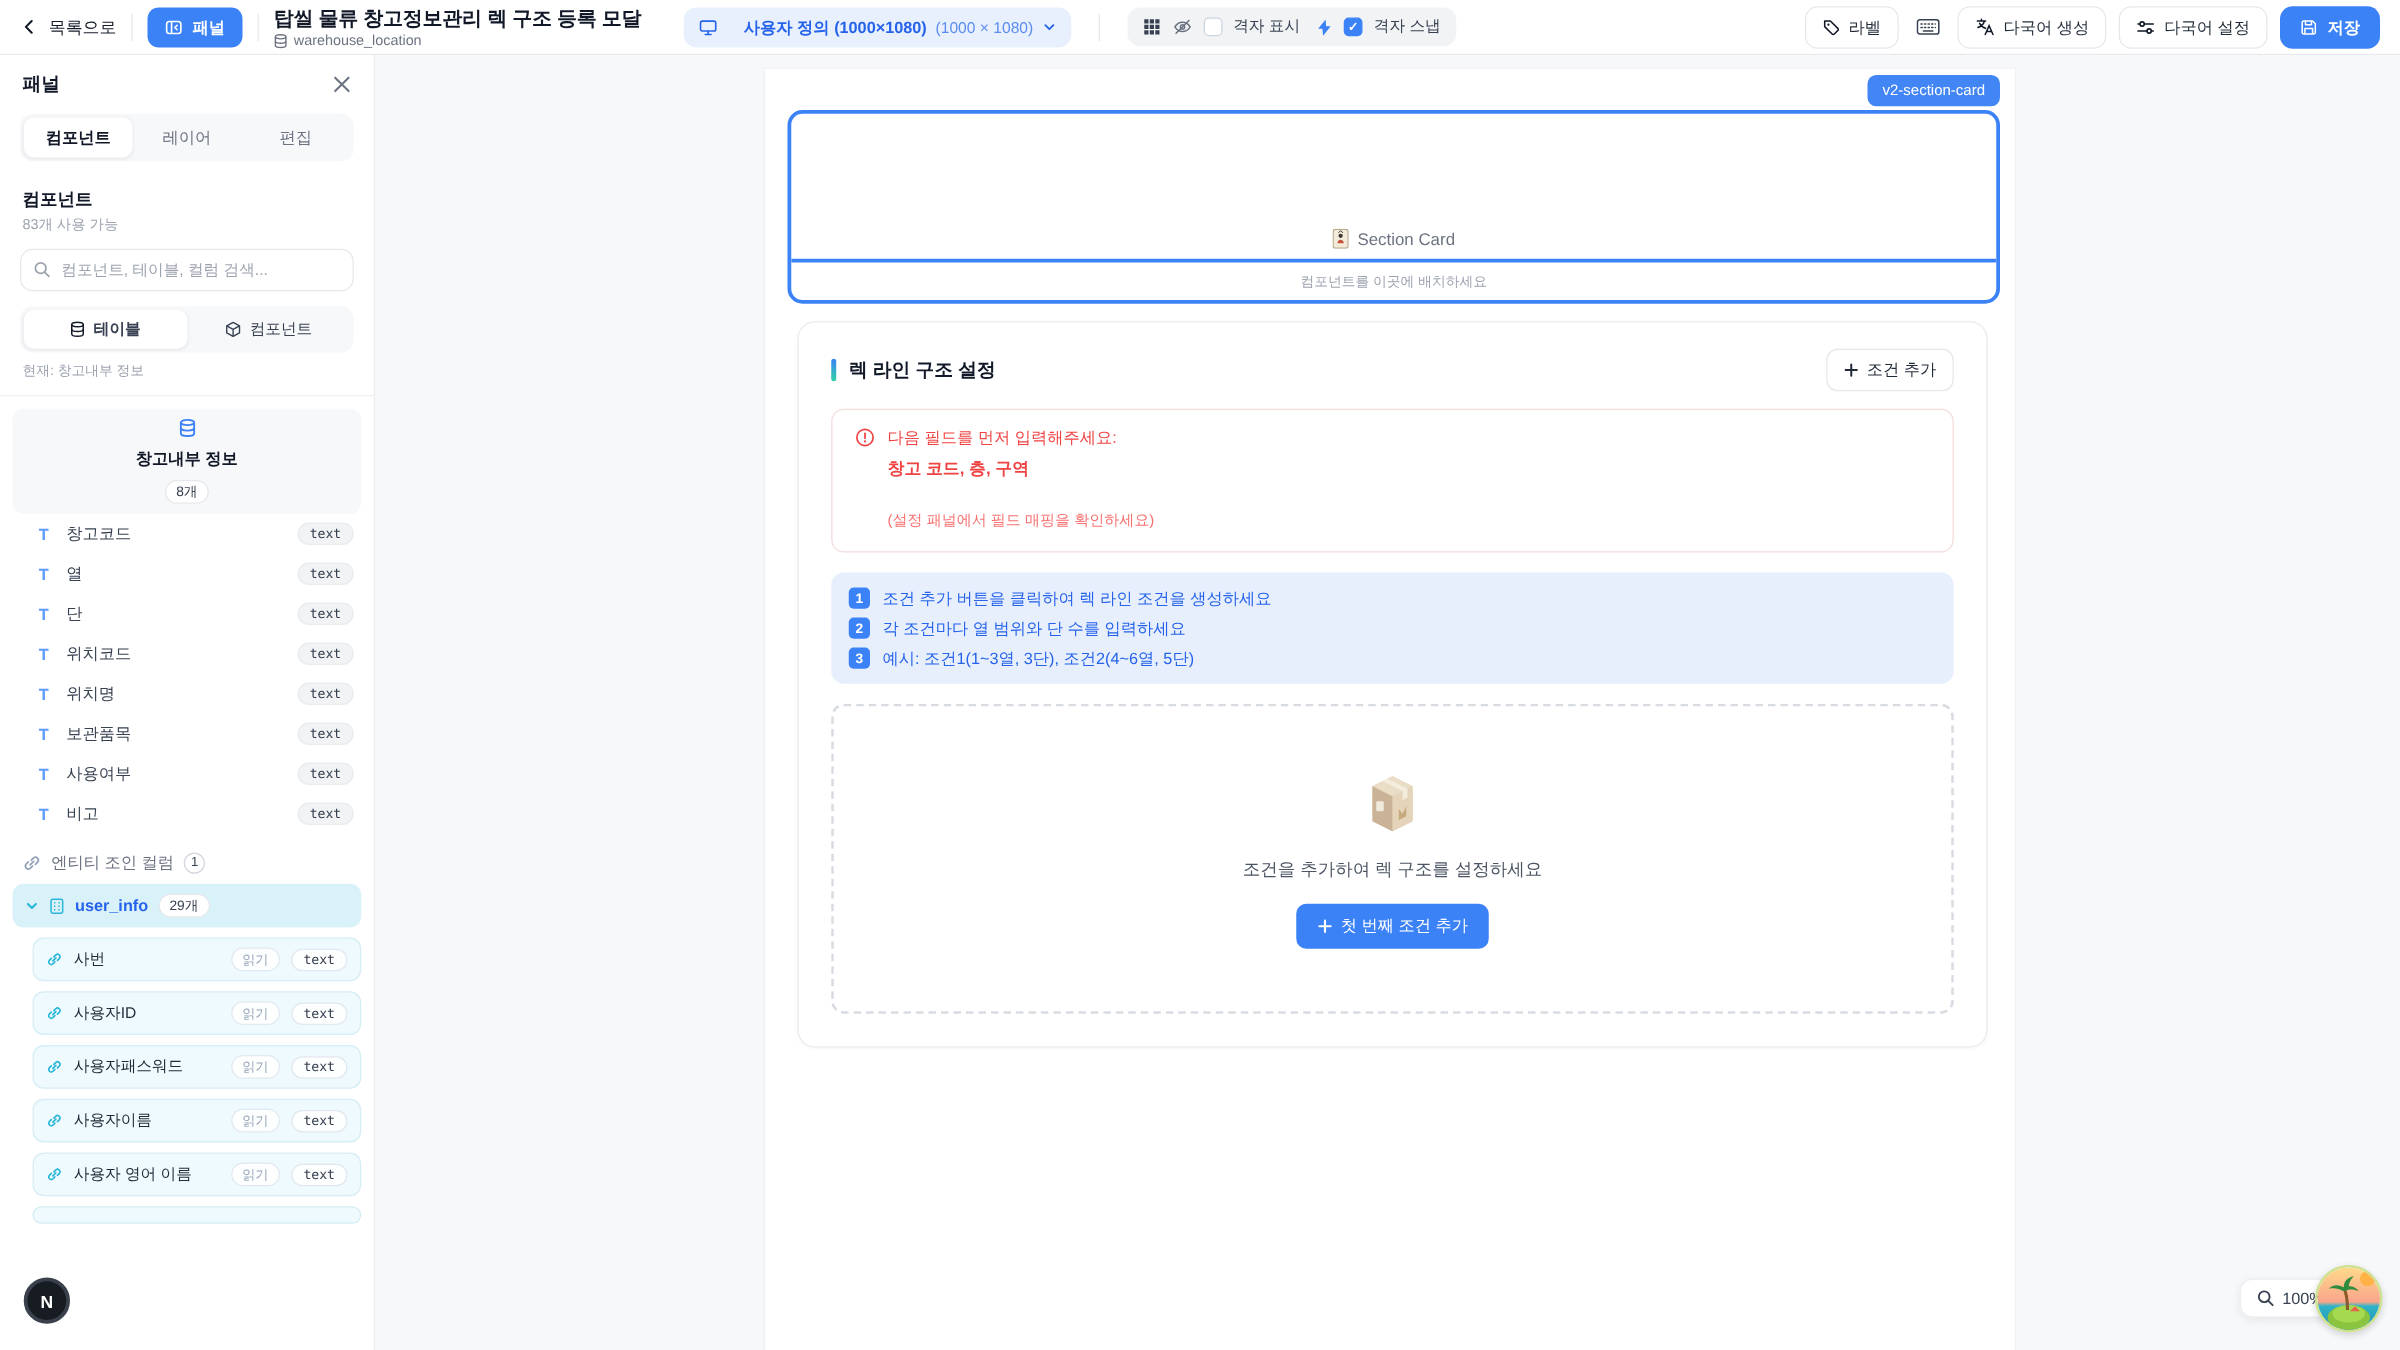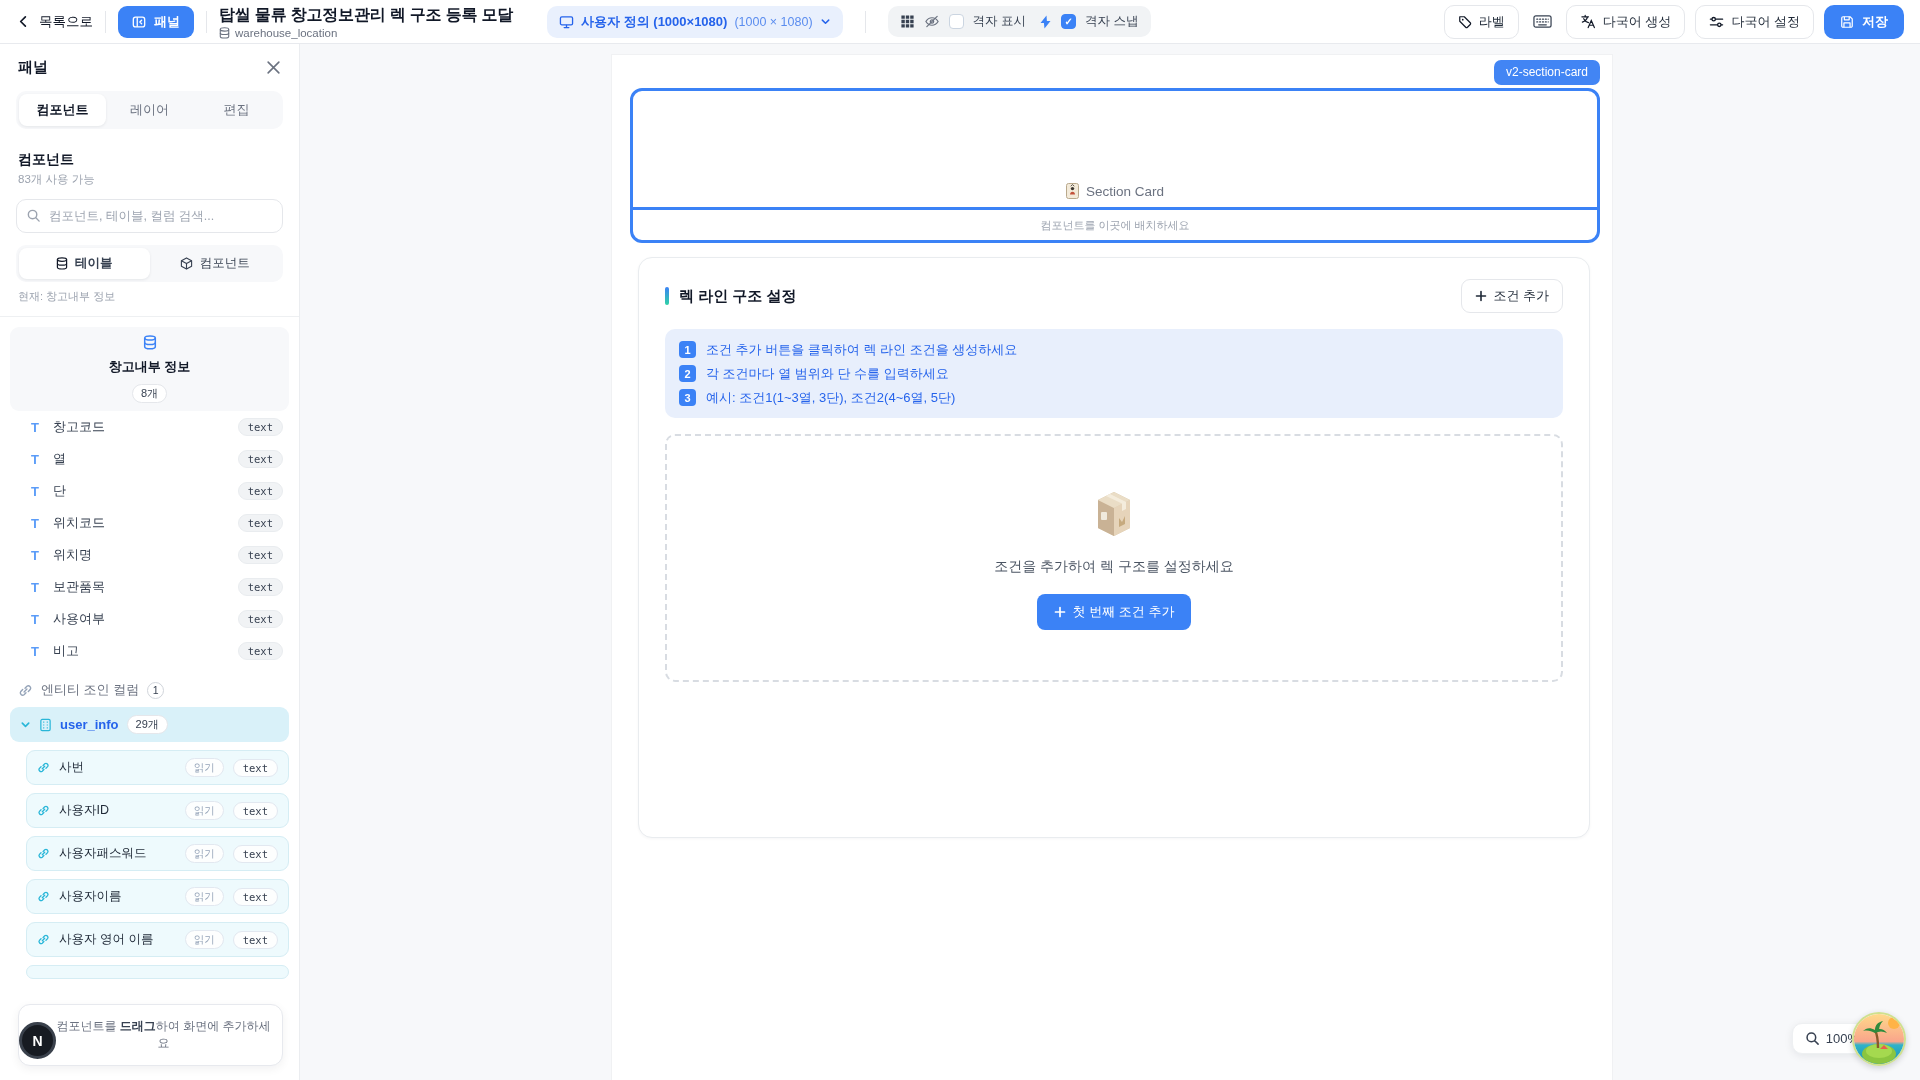--- a/index.html
+++ b/index.html
@@ -13,21 +13,21 @@
   .hdr-left { display:flex; align-items:center; gap:12px; }
   .back-link { display:flex; align-items:center; gap:8px; font-size:13.5px; color:#111827; cursor:pointer; font-weight:500; }
   .vdiv { width:1px; height:22px; background:#e5e7eb; }
   .btn-panel { display:flex; align-items:center; gap:8px; background:#3b82f6; color:#fff;
                border:none; border-radius:9px; padding:7px 14px; font-size:13px; font-weight:600; cursor:pointer; }
   .title-block { display:flex; flex-direction:column; gap:1px; }
   .page-title { font-size:16px; font-weight:700; color:#111827; letter-spacing:-0.2px; }
   .page-sub { display:flex; align-items:center; gap:5px; font-size:11.5px; color:#6b7280; }
   .pill-res { display:flex; align-items:center; gap:7px; background:#e9f0fd; color:#2563eb;
               border-radius:10px; padding:7px 12px; margin-left:34px; cursor:pointer; }
-  .pill-res .res-label { font-weight:700; font-size:13px; }
+  .pill-res .res-label { font-weight:700; font-size:13px;margin-left:14px; }
   .pill-res .res-detail { font-size:12.5px; color:#5b8def; }
   .pill-grid { display:flex; align-items:center; gap:9px; background:#f1f3f5; border-radius:10px;
                padding:7px 12px; margin-left:22px; }
   .gi { color:#374151; }
   .gi-muted { color:#6b7280; }
   .gi-blue { color:#3b82f6; }
   .chk { width:15px; height:15px; border-radius:4px; border:1.5px solid #cbd5e1; background:#fff; }
   .chk.checked { background:#3b82f6; border-color:#3b82f6; color:#fff; display:flex;
                  align-items:center; justify-content:center; font-size:10px; font-weight:700; }
   .grid-label { font-size:12.5px; color:#374151; }
@@ -396,23 +396,20 @@
       <svg class="cyan" width="13" height="13" viewBox="0 0 16 16" fill="none" stroke="currentColor" stroke-width="1.6" stroke-linecap="round">
           <path d="M6.5 9.5l3-3M5 7l-2 2a2.5 2.5 0 003.5 3.5l2-2M11 9l2-2A2.5 2.5 0 009.5 3.5l-2 2"></path>
         </svg>
       <span class="jlabel">사용자 영어 이름</span>
       <span class="badge-read">읽기</span>
       <span class="badge-type">text</span>
     </div>
     <div class="join-card" style="height:14px; padding:0;"></div>
   </div>
 
-  <div class="sb-footer">
-    <span>컴포넌트를 </span><b>드래그</b><span>하여 화면에 추가하세요</span>
-  </div>
   <div class="n-avatar">N</div>
 </aside>
 
 <main class="canvas">
   <div class="sel-tag">v2-section-card</div>
 
   <div class="section-sel">
     <div class="section-main">
       <div class="section-ph">
         <svg width="13" height="16" viewBox="0 0 13 16">
@@ -432,20 +429,32 @@
       <div class="marker"></div>
       <div class="rack-title">렉 라인 구조 설정</div>
       <button class="btn-add-cond">
         <svg width="12" height="12" viewBox="0 0 12 12" fill="none" stroke="#1f2937" stroke-width="1.6" stroke-linecap="round">
             <path d="M6 1.5v9M1.5 6h9"></path>
           </svg>
         <span>조건 추가</span>
       </button>
     </div>
 
+    <div class="warn-box">
+      <div class="warn-row1">
+        <svg width="16" height="16" viewBox="0 0 16 16" fill="none" stroke="#ef4444" stroke-width="1.4">
+            <circle cx="8" cy="8" r="6.5"></circle>
+            <line x1="8" y1="4.6" x2="8" y2="8.6" stroke-linecap="round"></line>
+            <circle cx="8" cy="11.1" r="0.9" fill="#ef4444" stroke="none"></circle>
+          </svg>
+        <span>다음 필드를 먼저 입력해주세요:</span>
+      </div>
+      <div class="warn-strong">창고 코드, 층, 구역</div>
+      <div class="warn-note">(설정 패널에서 필드 매핑을 확인하세요)</div>
+    </div>
 
     <div class="steps-box">
       <div class="step-row">
         <span class="step-num">1</span>
         <span class="step-text">조건 추가 버튼을 클릭하여 렉 라인 조건을 생성하세요</span>
       </div>
       <div class="step-row">
         <span class="step-num">2</span>
         <span class="step-text">각 조건마다 열 범위와 단 수를 입력하세요</span>
       </div>

